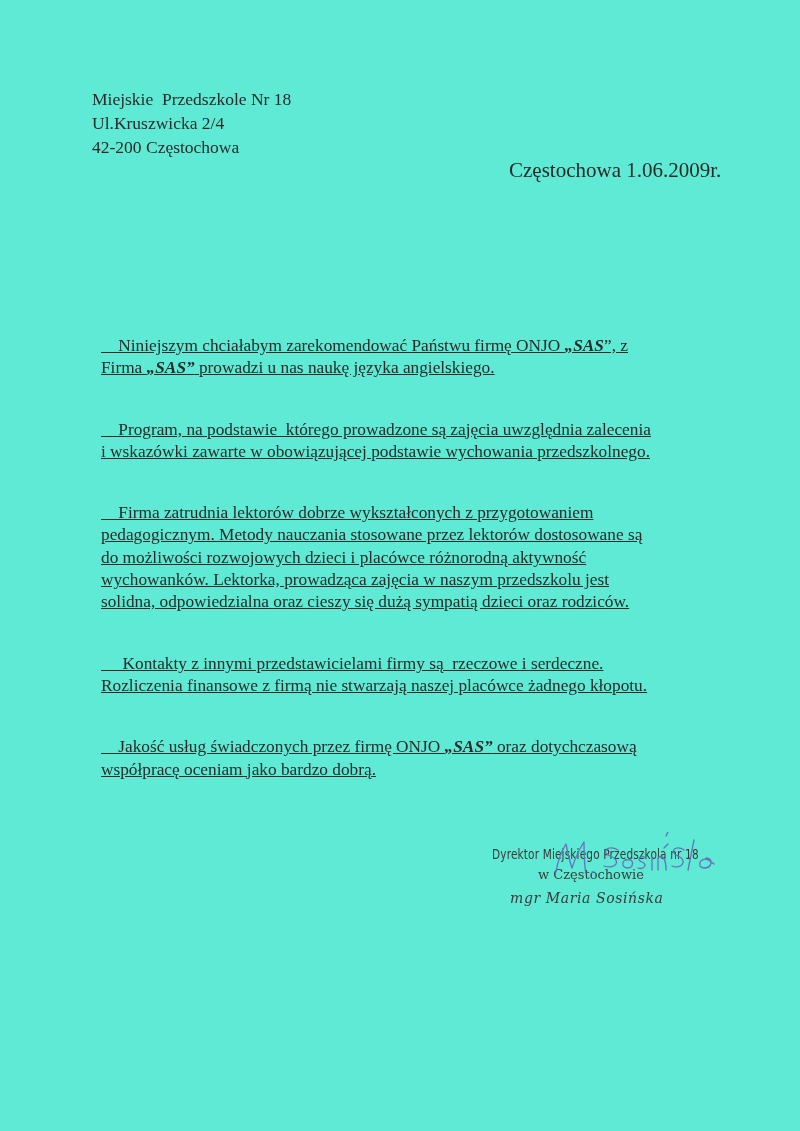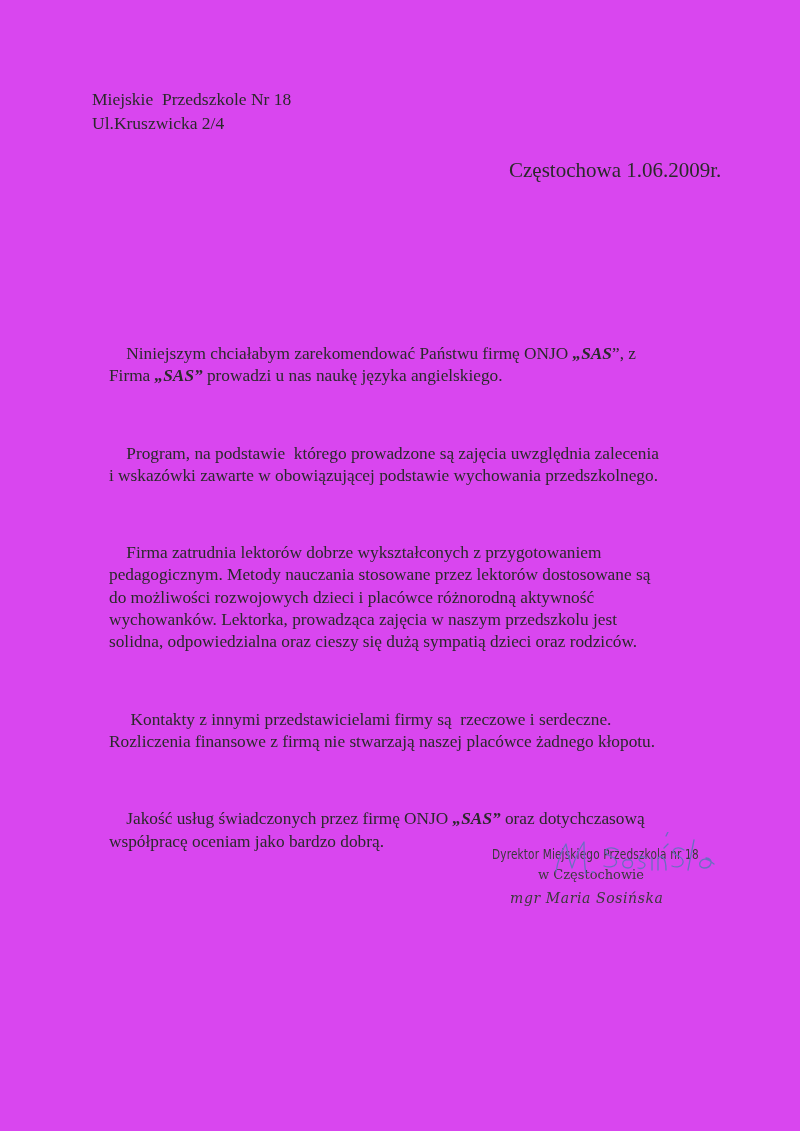--- a/index.html
+++ b/index.html
@@ -11,21 +11,21 @@
       width: 800px;
       height: 1131px;
       position: relative;
       overflow: hidden;
       font-family: "Liberation Serif", "DejaVu Serif", serif;
       color: #2a2a2a;
     }
     .page {
       position: absolute;
       inset: 0;
-      background: #d946ef;
+      background: #5eead4;
     }
     .sender {
       position: absolute;
       left: 92px;
       top: 87px;
       font-size: 17.5px;
       line-height: 24px;
     }
     .sender div { white-space: pre; }
     .date {
@@ -36,21 +36,21 @@
       line-height: 24px;
     }
     .body-text {
       position: absolute;
       left: 93px;
       top: 327px;
       width: 640px;
       font-size: 17.3px;
       line-height: 22.3px;
     }
-    .para { margin: 16px; }
+    .para { margin: 8px; text-decoration: underline; }
     .line { white-space: pre; display: block; }
     .gap { height: 23px; }
     .sas {
       font-weight: bold;
       font-style: italic;
     }
     .stamp {
       position: absolute;
       left: 490px;
       top: 846px;
@@ -99,20 +99,21 @@
     }
   </style>
 </head>
 <body>
 
 <div class="page">
 
   <div class="sender">
     <div>Miejskie  Przedszkole Nr 18</div>
     <div>Ul.Kruszwicka 2/4</div>
+    <div>42-200 Częstochowa</div>
   </div>
 
   <div class="date">Częstochowa 1.06.2009r.</div>
 
   <div class="body-text" id="body-text">
       <div class="para">
         <span class="line">    Niniejszym chciałabym zarekomendować Państwu firmę ONJO <span class="sas">„SAS</span>”, z</span>
         <span class="line">Firma <span class="sas">„SAS”</span> prowadzi u nas naukę języka angielskiego.</span>
       </div>
       <div class="gap"></div>

